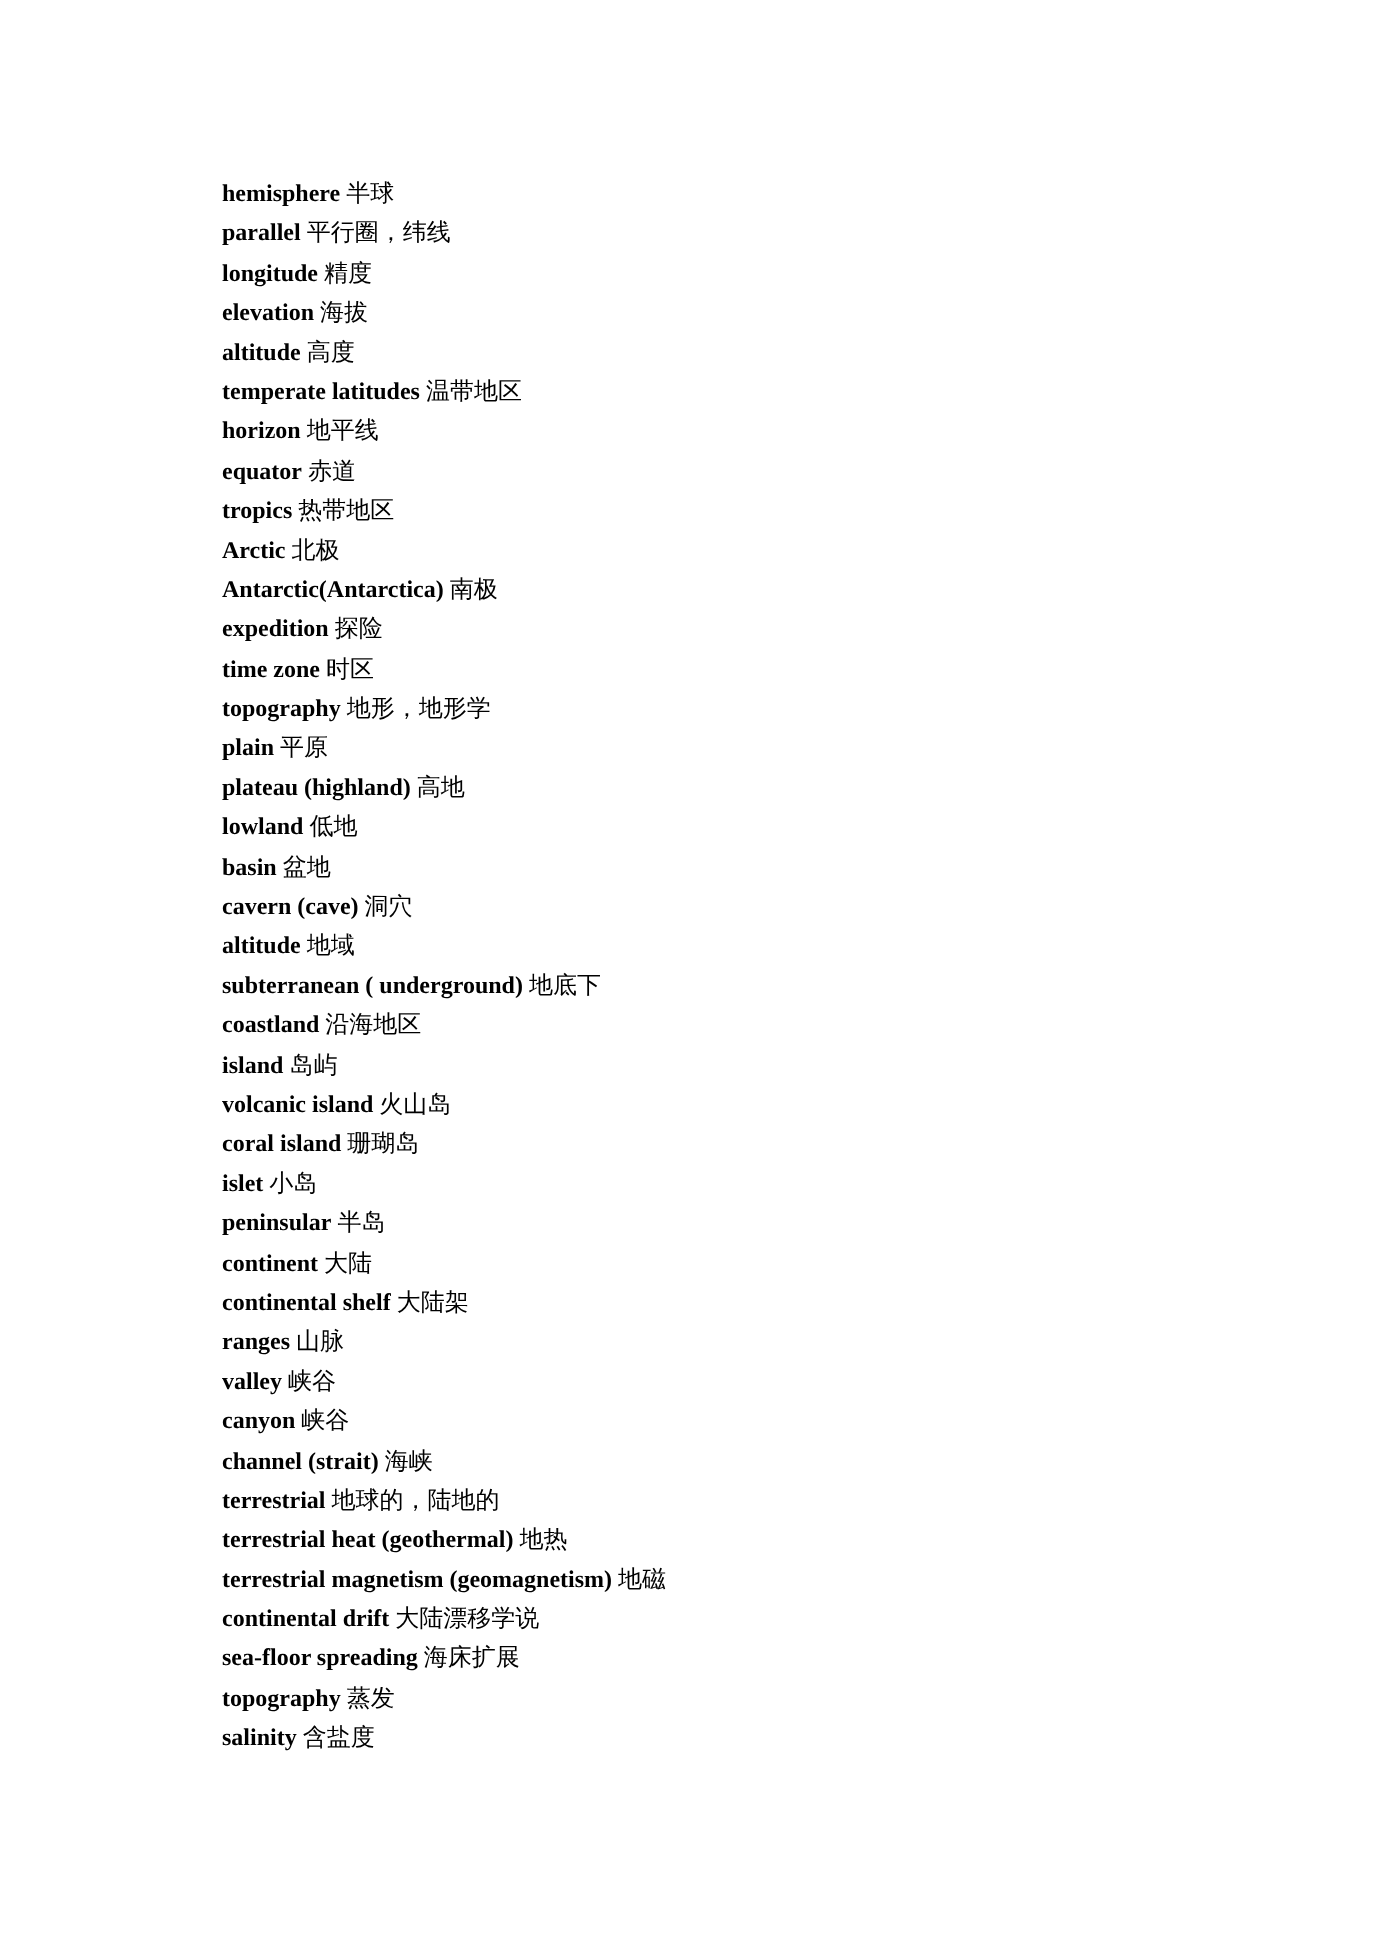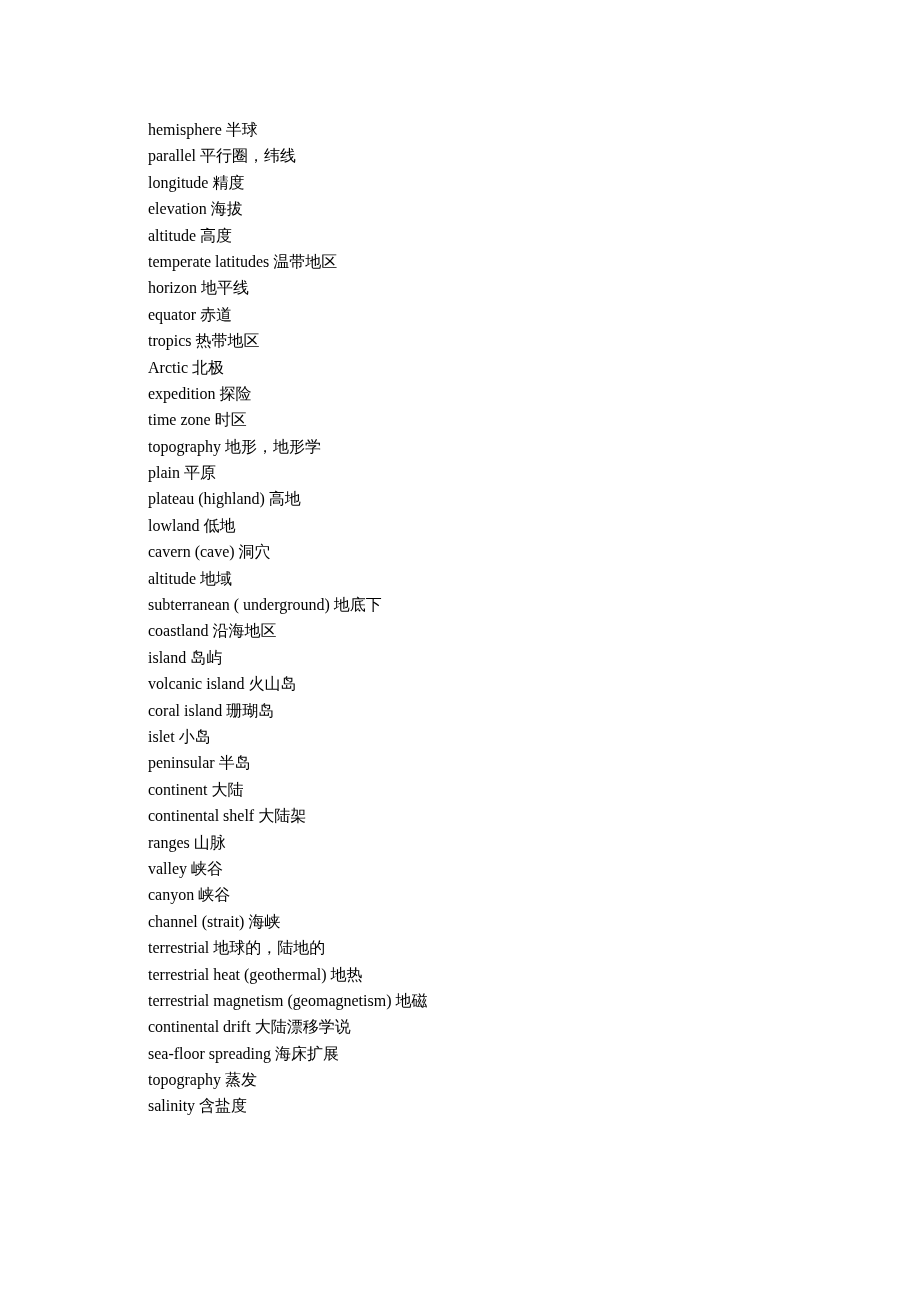--- a/index.html
+++ b/index.html
@@ -13,46 +13,49 @@
     line-height: 1.65;
   }
   .page {
     padding: 117px 148px 100px 148px;
   }
   .entry {
     white-space: nowrap;
   }
   .en {
     font-family: "Times New Roman", serif;
+    font-weight: bold;
   }
   .zh {
     font-family: Liberation Serif, serif;
   }
 </style>
 </head>
 <body>
 
 <div class="page">
   <div id="list">
       <div class="entry"><span class="en">hemisphere</span> <span class="zh">半球</span></div>
       <div class="entry"><span class="en">parallel</span> <span class="zh">平行圈，纬线</span></div>
       <div class="entry"><span class="en">longitude</span> <span class="zh">精度</span></div>
       <div class="entry"><span class="en">elevation</span> <span class="zh">海拔</span></div>
       <div class="entry"><span class="en">altitude</span> <span class="zh">高度</span></div>
       <div class="entry"><span class="en">temperate latitudes</span> <span class="zh">温带地区</span></div>
       <div class="entry"><span class="en">horizon</span> <span class="zh">地平线</span></div>
       <div class="entry"><span class="en">equator</span> <span class="zh">赤道</span></div>
       <div class="entry"><span class="en">tropics</span> <span class="zh">热带地区</span></div>
       <div class="entry"><span class="en">Arctic</span> <span class="zh">北极</span></div>
+      <div class="entry"><span class="en">Antarctic(Antarctica)</span> <span class="zh">南极</span></div>
       <div class="entry"><span class="en">expedition</span> <span class="zh">探险</span></div>
       <div class="entry"><span class="en">time zone</span> <span class="zh">时区</span></div>
       <div class="entry"><span class="en">topography</span> <span class="zh">地形，地形学</span></div>
       <div class="entry"><span class="en">plain</span> <span class="zh">平原</span></div>
       <div class="entry"><span class="en">plateau (highland)</span> <span class="zh">高地</span></div>
       <div class="entry"><span class="en">lowland</span> <span class="zh">低地</span></div>
+      <div class="entry"><span class="en">basin</span> <span class="zh">盆地</span></div>
       <div class="entry"><span class="en">cavern (cave)</span> <span class="zh">洞穴</span></div>
       <div class="entry"><span class="en">altitude</span> <span class="zh">地域</span></div>
       <div class="entry"><span class="en">subterranean ( underground)</span> <span class="zh">地底下</span></div>
       <div class="entry"><span class="en">coastland</span> <span class="zh">沿海地区</span></div>
       <div class="entry"><span class="en">island</span> <span class="zh">岛屿</span></div>
       <div class="entry"><span class="en">volcanic island</span> <span class="zh">火山岛</span></div>
       <div class="entry"><span class="en">coral island</span> <span class="zh">珊瑚岛</span></div>
       <div class="entry"><span class="en">islet</span> <span class="zh">小岛</span></div>
       <div class="entry"><span class="en">peninsular</span> <span class="zh">半岛</span></div>
       <div class="entry"><span class="en">continent</span> <span class="zh">大陆</span></div>

